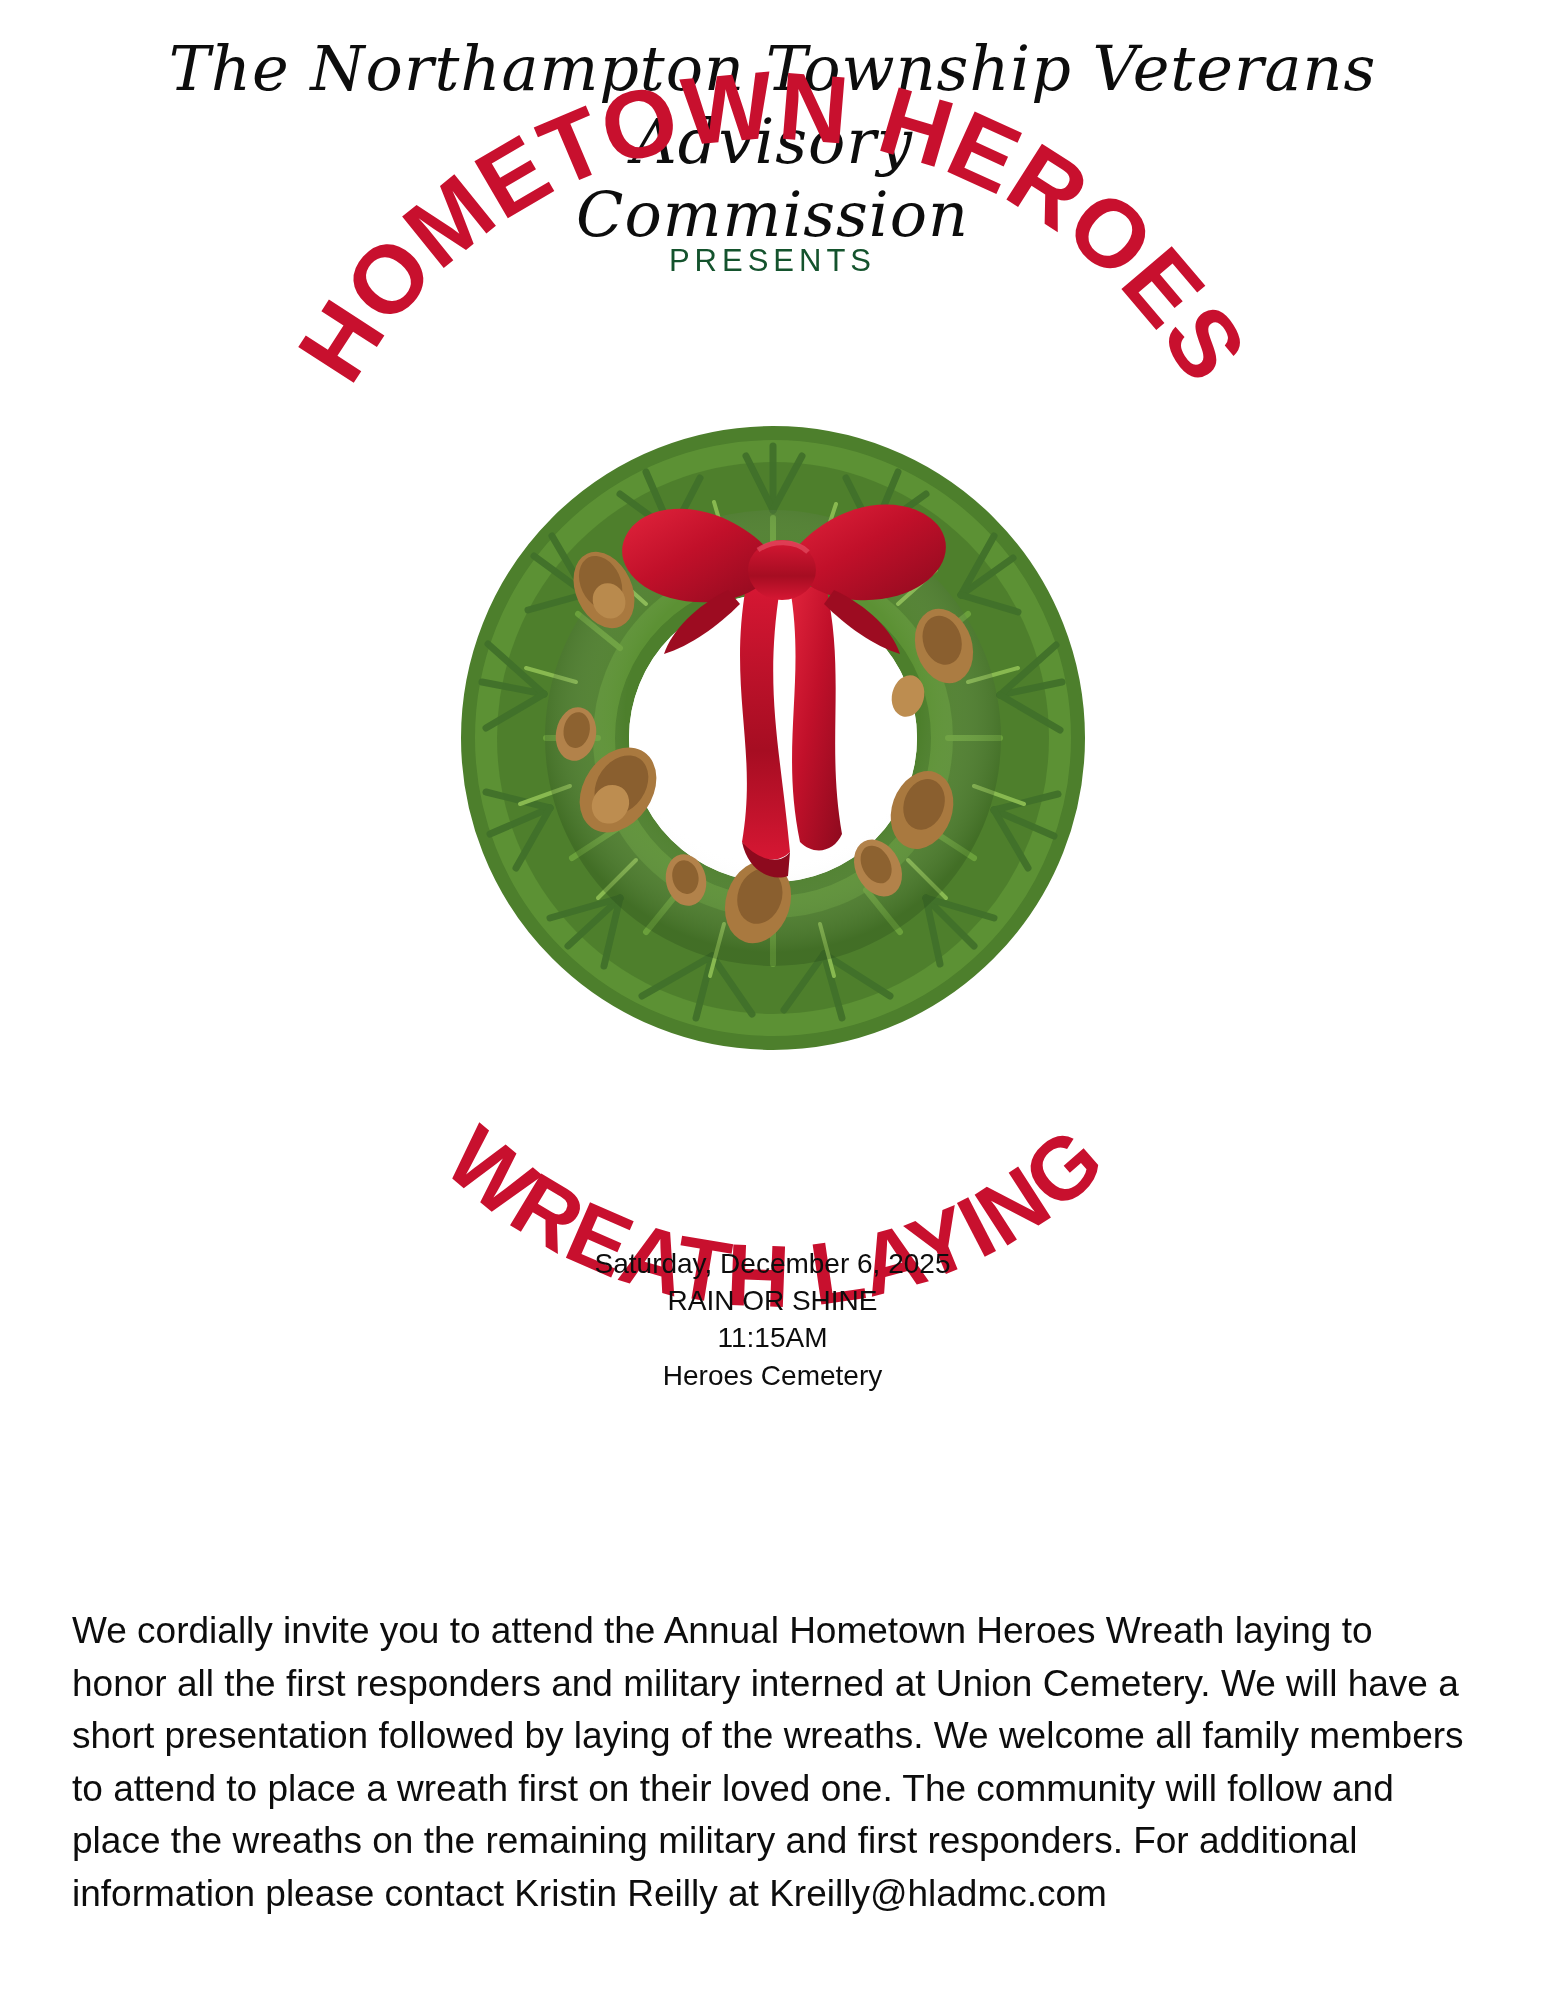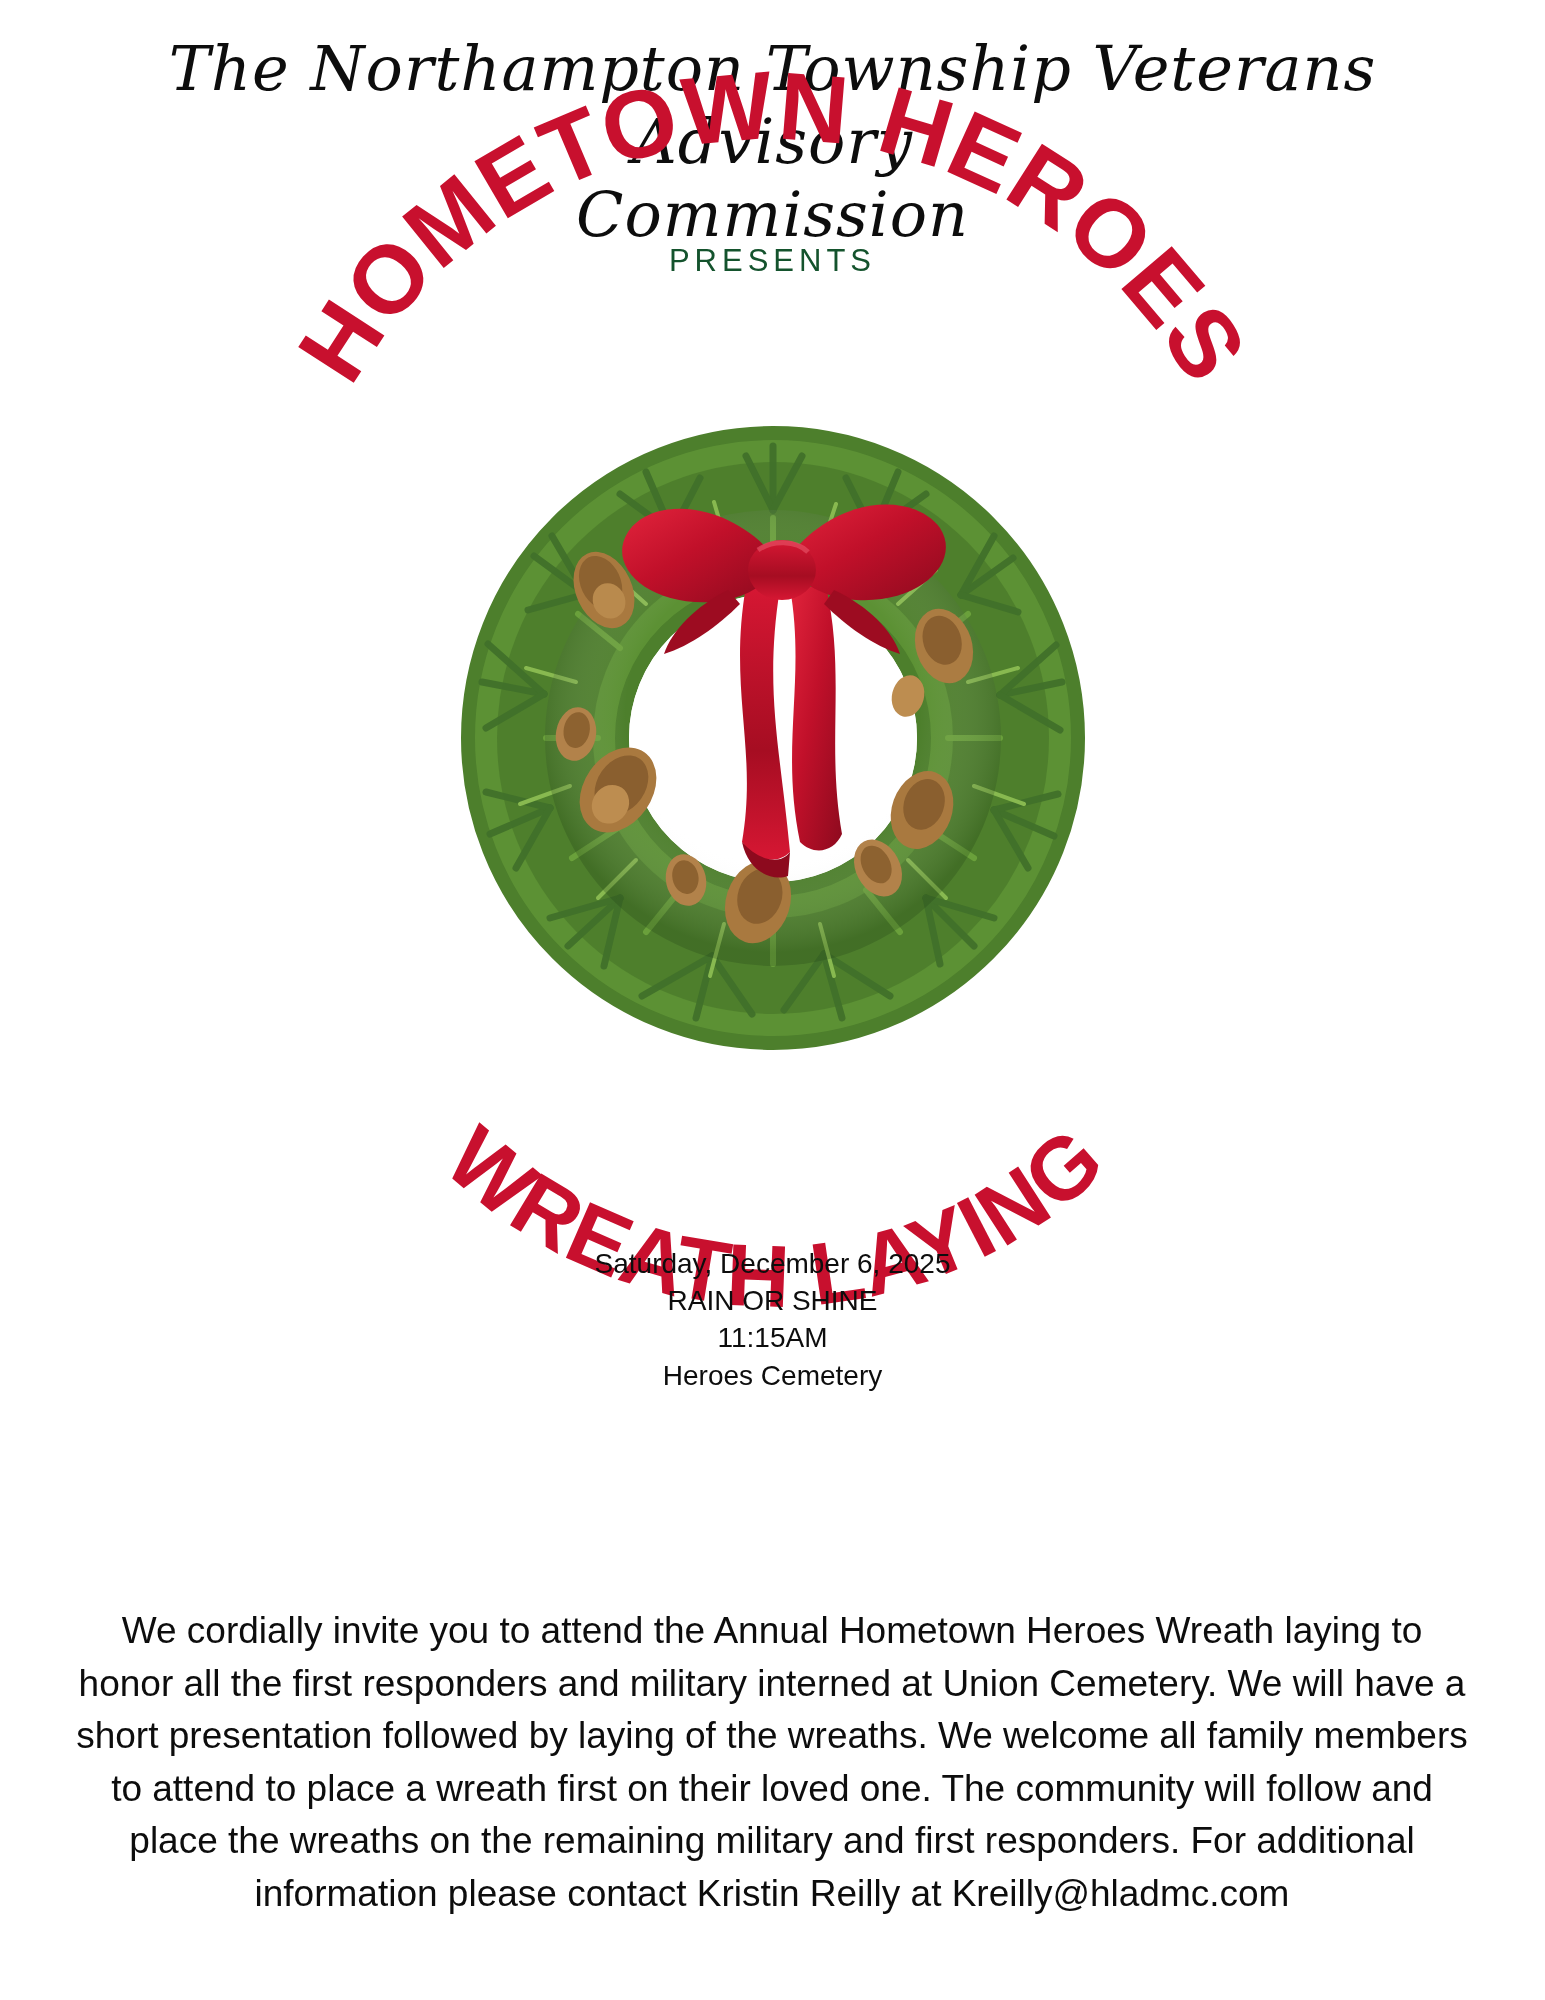--- a/index.html
+++ b/index.html
@@ -100,21 +100,20 @@
     color: #0d0d0d;
   }
   .details div { margin: 0; }
 
   
   .body-copy {
     position: absolute;
     top: 1605px;
     left: 72px;
     width: 1400px;
-    text-align: center;
     font-family: "Liberation Sans", sans-serif;
     font-size: 37px;
     line-height: 1.42;
     color: #0d0d0d;
   }
   .phone {
     display: block;
     letter-spacing: 1px;
   }
 </style>

